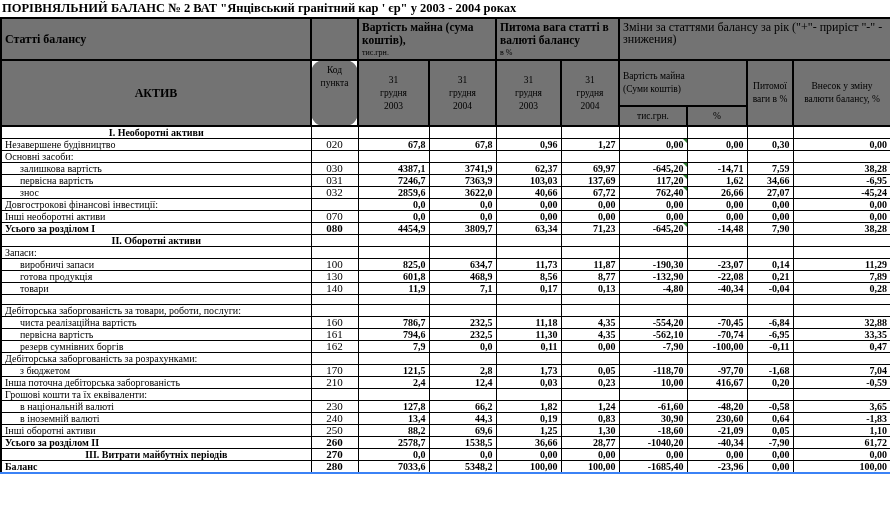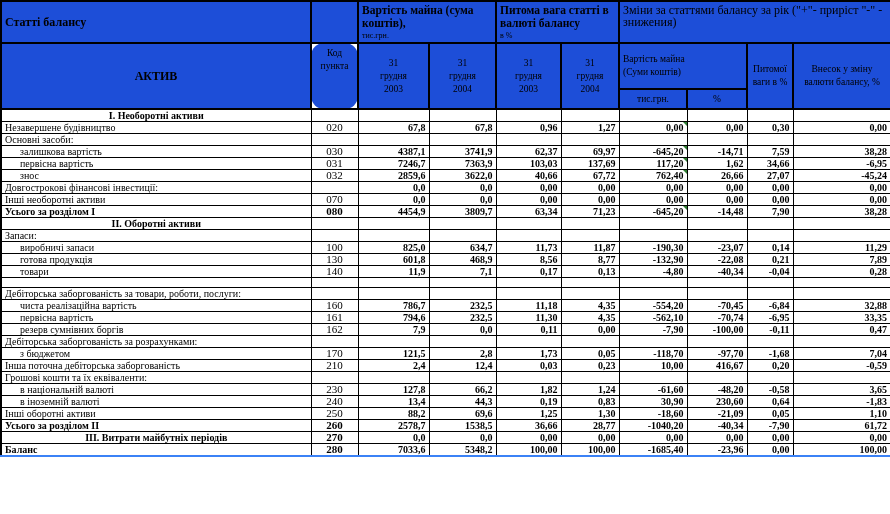--- a/index.html
+++ b/index.html
@@ -10,21 +10,21 @@
   }
   .doc-title {
     height:17px; line-height:16px; font-size:12.5px; font-weight:bold;
     padding-left:2px; white-space:nowrap;
   }
   table.balance {
     border-collapse:collapse; table-layout:fixed; width:890px;
     border:2px solid #000;
   }
   th, td { border:1px solid #000; padding:0 3px; overflow:hidden; }
-  thead th { border-width:2px; background:#1d4ed8; }
+  thead th { border-width:2px; background:#737373; }
   
   tr.h1 { height:42px; }
   th.statti { font-size:12px; font-weight:bold; text-align:left; vertical-align:middle; }
   th.grp { text-align:left; vertical-align:top; font-size:11.5px; font-weight:bold; line-height:13px; padding-top:2px; }
   th.grp .unit { display:block; font-size:8px; font-weight:normal; line-height:9px; margin-top:1px; }
   th.zminy { text-align:left; vertical-align:top; font-size:12px; font-weight:normal; line-height:12px; padding-top:2px; }
   
   tr.h2a { height:46px; }
   tr.h2b { height:20px; }
   th.aktiv { font-size:12px; font-weight:bold; text-align:center; vertical-align:middle; }
@@ -45,20 +45,21 @@
   tbody tr:last-child td { border-bottom:2px solid #3b82f6; }
   .tri {
     position:absolute; top:0; right:0; width:0; height:0;
     border-top:4px solid #2e7d32; border-left:4px solid transparent;
   }
 </style>
 </head>
 <body>
 
 <div class="page">
+  <div class="doc-title">ПОРІВНЯЛЬНИЙ БАЛАНС № 2 ВАТ "Янцівський гранітний кар ' єр" у 2003 - 2004 роках</div>
 
   <table class="balance">
     <colgroup>
       <col style="width:310px">
         <col style="width:47px">
       <col style="width:71px">
         <col style="width:67px">
       <col style="width:65px">
         <col style="width:58px">
       <col style="width:68px">

